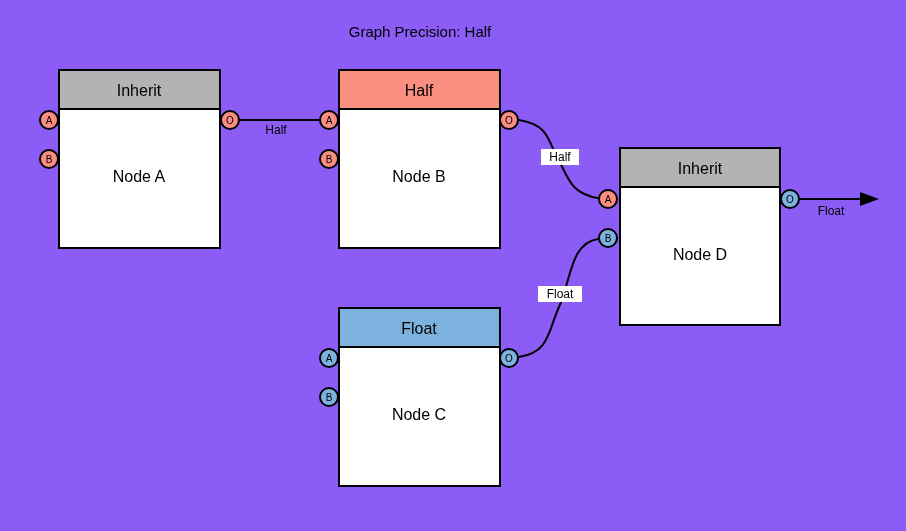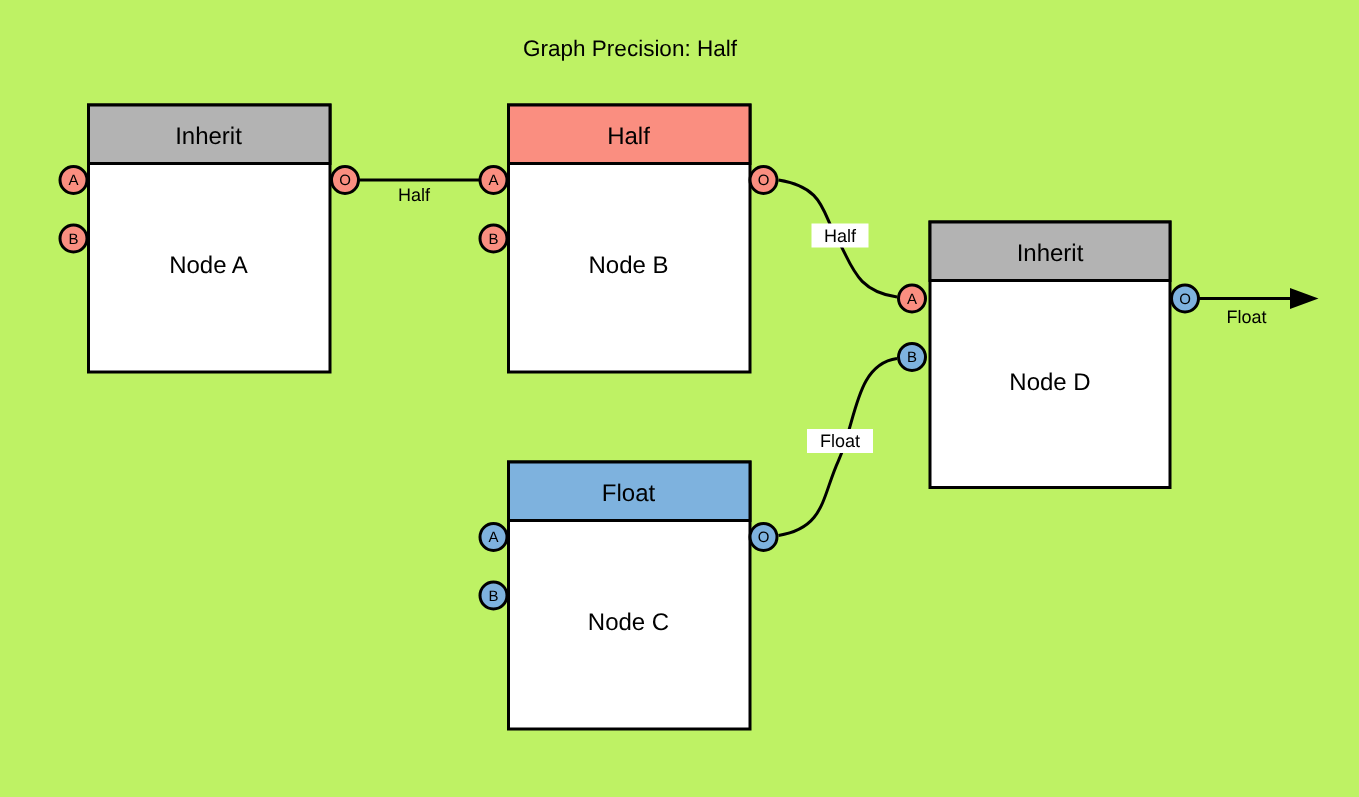--- a/index.html
+++ b/index.html
@@ -5,21 +5,21 @@
   html, body {
     margin: 0;
     padding: 0;
     background: #ffffff;
     font-family: "Liberation Sans", sans-serif;
   }
   .canvas-wrap {
     position: relative;
     width: 906px;
     height: 531px;
-    background: #bef264;
+    background: #8b5cf6;
     overflow: hidden;
   }
   svg text {
     font-family: "Liberation Sans", sans-serif;
     fill: #000000;
   }
   .diagram-title { font-size: 15px; }
   .node-header-label { font-size: 16px; }
   .node-name-label { font-size: 16px; }
   .port-letter { font-size: 10px; }

